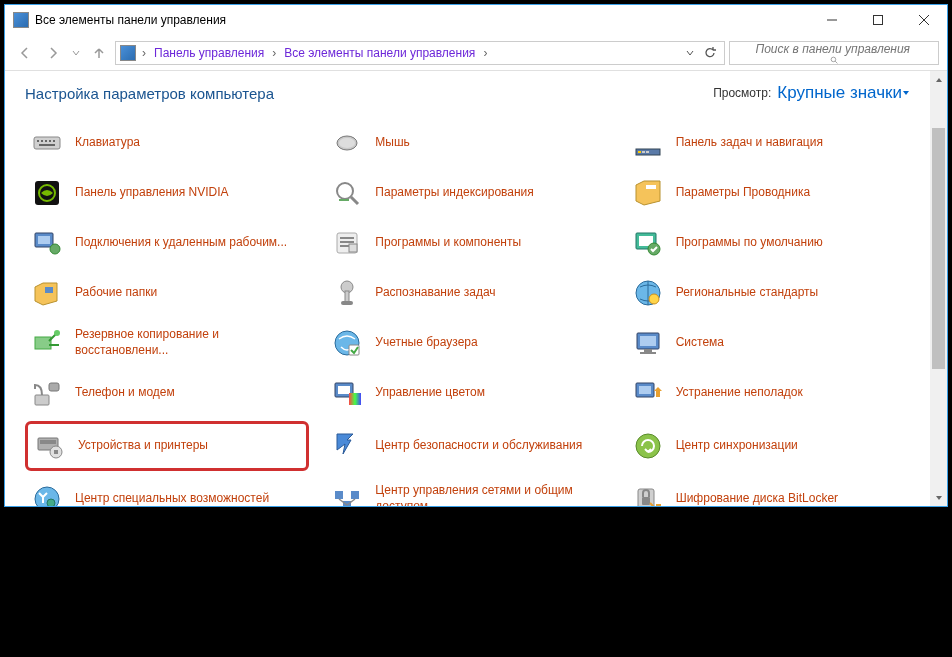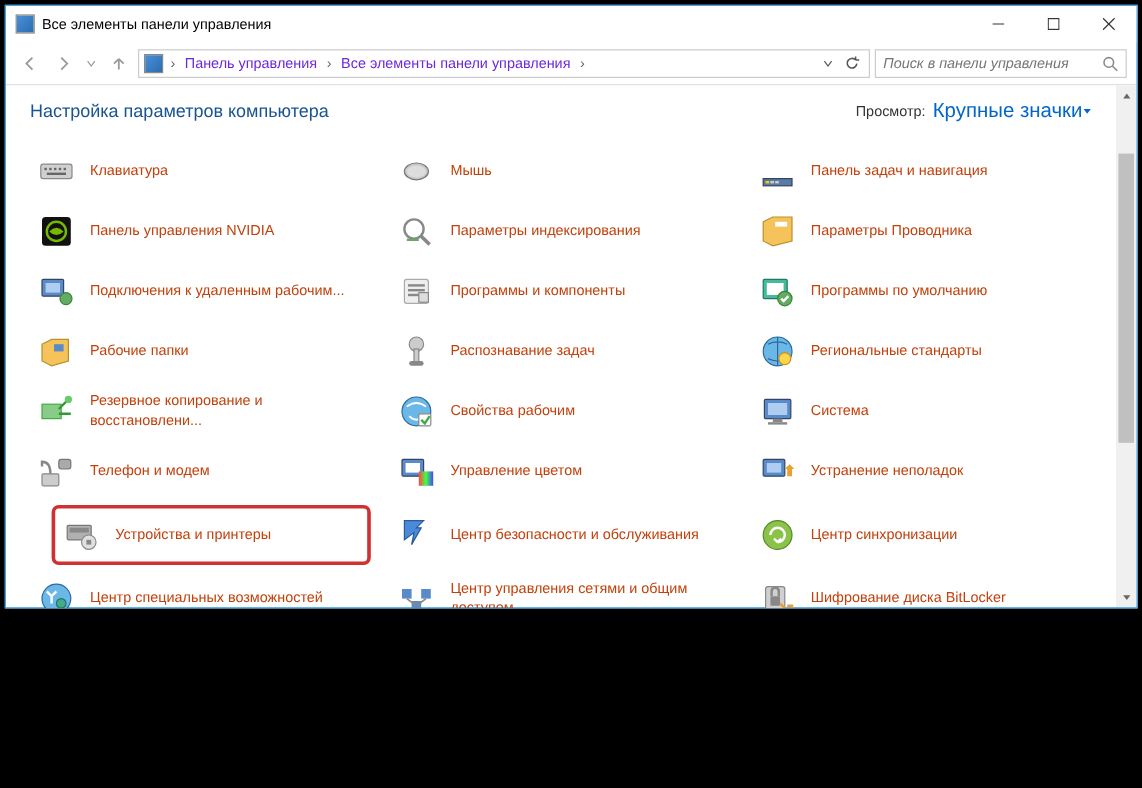--- a/index.html
+++ b/index.html
@@ -10,31 +10,31 @@
 .titlebar .title { flex: 1; font-size: 12px; }
 .winbtns { display: flex; }
 .winbtn { width: 46px; height: 30px; display: flex; align-items: center; justify-content: center; color: #333; }
 .navbar { height: 36px; display: flex; align-items: center; padding: 0 8px; gap: 4px; border-bottom: 1px solid #e0e0e0; }
 .navbtn { width: 24px; height: 24px; display: flex; align-items: center; justify-content: center; color: #999; }
 .addrbar { flex: 1; height: 24px; border: 1px solid #ccc; display: flex; align-items: center; padding: 0 4px; gap: 4px; }
 .addricon { width: 16px; height: 16px; background: linear-gradient(135deg,#4a90d9,#2b6cb0); border: 1px solid #888; flex-shrink: 0; }
 .crumb { color: #6d28d9; padding: 0 2px; }
 .crumbsep { color: #666; padding: 0 2px; }
 .addrbtns { display: flex; gap: 2px; margin-left: auto; }
-.searchbox { width: 210px; height: 24px; border: 1px solid #ccc; display: flex; align-items: center; padding: 0 6px; }
+.searchbox { width: 210px; height: 24px; border: 1px solid #ccc; display: flex; align-items: center; padding: 0 6px; flex-direction: column; }
 .searchbox input { flex: 1; border: none; outline: none; font-size: 12px; color: #666; font-style: italic; }
 .contentarea { flex: 1; display: flex; overflow: hidden; }
 .main { flex: 1; overflow-y: auto; padding: 12px 20px; position: relative; }
 .header { display: flex; align-items: center; margin-bottom: 18px; }
 .header h1 { font-size: 15px; font-weight: normal; color: #1a5490; flex: 1; }
 .viewby { font-size: 12px; color: #333; margin-right: 6px; }
 .viewlink { color: #0066cc; font-size: 17px; display: inline-flex; align-items: center; gap: 0; }
 .grid { display: grid; grid-template-columns: repeat(3, 1fr); gap: 6px 16px; }
 .item { display: flex; align-items: center; gap: 10px; padding: 4px; min-height: 44px; cursor: pointer; }
-.item.highlighted { border: 3px solid #d03030; border-radius: 6px; margin-left: 18px; }
+.item.highlighted { border: 3px solid #d03030; border-radius: 6px; }
 .icon { width: 36px; height: 36px; flex-shrink: 0; display: flex; align-items: center; justify-content: center; }
 .icon svg { width: 32px; height: 32px; }
 .label { color: #c2410c; font-size: 12px; line-height: 1.3; }
 .scrollbar { width: 17px; background: #f0f0f0; display: flex; flex-direction: column; }
 .scrollbtn { height: 17px; display: flex; align-items: center; justify-content: center; color: #666; }
 .scrolltrack { flex: 1; position: relative; }
 .scrollthumb { position: absolute; left: 2px; right: 2px; top: 10%; height: 60%; background: #c0c0c0; }
 </style>
 </head>
 <body>
@@ -263,21 +263,21 @@
           </div>
           <div class="item">
             <div class="icon">
               <svg viewBox="0 0 32 32">
                 <circle cx="16" cy="16" r="12" fill="#6bb7e8" stroke="#2a6a9a"></circle>
                 <path d="M8 12 Q16 6 24 12 M10 20 Q16 26 22 20" fill="none" stroke="#fff" stroke-width="1.5"></path>
                 <rect x="18" y="18" width="10" height="10" rx="1" fill="#fff" stroke="#888"></rect>
                 <path d="M20 23 L23 26 L27 20" fill="none" stroke="#4a4" stroke-width="2"></path>
               </svg>
             </div>
-            <div class="label">Свойства рабочим</div>
+            <div class="label">Учетные браузера</div>
           </div>
           <div class="item">
             <div class="icon">
               <svg viewBox="0 0 32 32">
                 <rect x="5" y="6" width="22" height="16" rx="1" fill="#5a8bc9" stroke="#346"></rect>
                 <rect x="8" y="9" width="16" height="10" fill="#aecdf0"></rect>
                 <rect x="12" y="22" width="8" height="3" fill="#888"></rect>
                 <rect x="8" y="25" width="16" height="2" fill="#888"></rect>
               </svg>
             </div>

